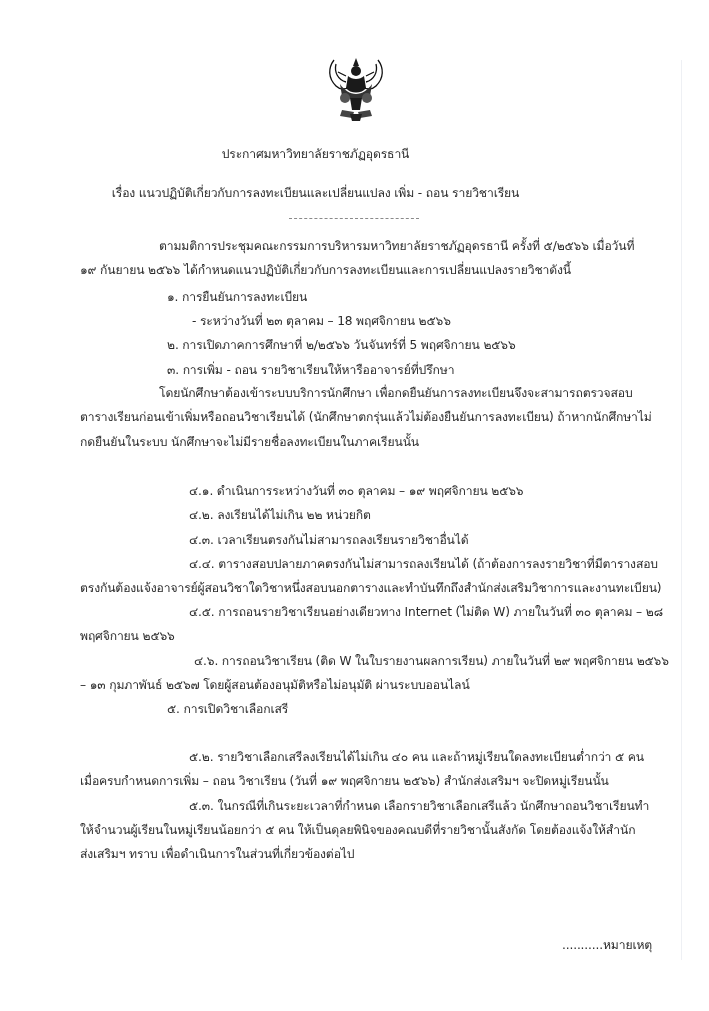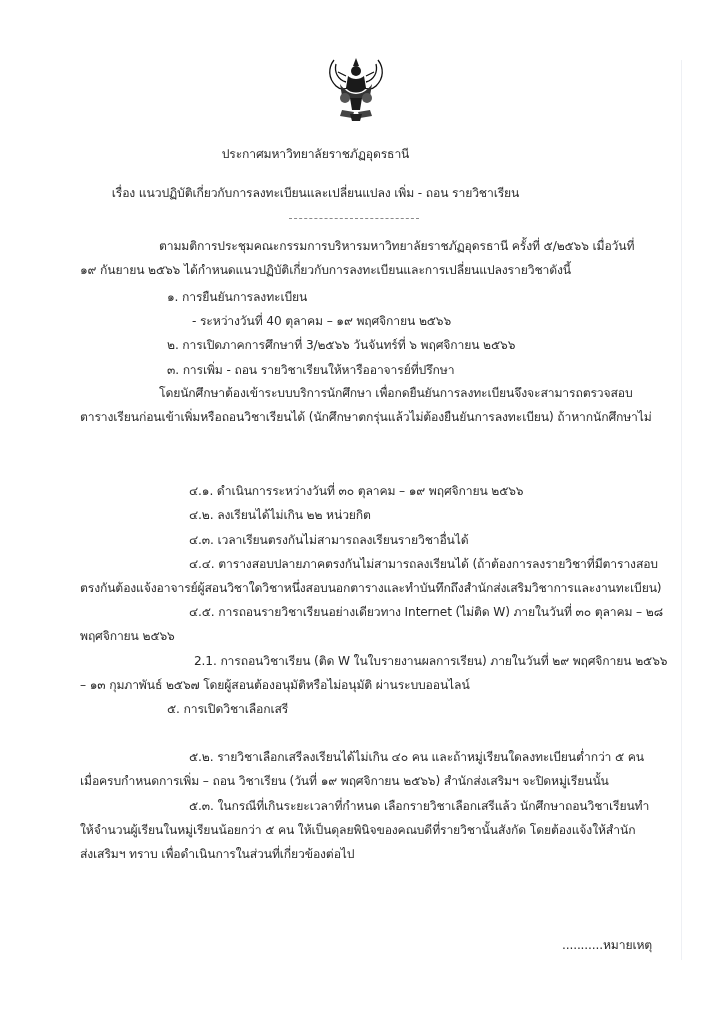--- a/index.html
+++ b/index.html
@@ -44,37 +44,38 @@
   </svg>
 
   <div class="line center" style="top:145px">ประกาศมหาวิทยาลัยราชภัฏอุดรธานี</div>
   <div class="line center" style="top:184px">เรื่อง แนวปฏิบัติเกี่ยวกับการลงทะเบียนและเปลี่ยนแปลง เพิ่ม - ถอน รายวิชาเรียน</div>
   <div class="divider"></div>
 
   <div class="line" style="left:159px; top:237px">ตามมติการประชุมคณะกรรมการบริหารมหาวิทยาลัยราชภัฏอุดรธานี ครั้งที่ ๕/๒๕๖๖ เมื่อวันที่</div>
   <div class="line" style="left:80px; top:261px">๑๙ กันยายน ๒๕๖๖ ได้กำหนดแนวปฏิบัติเกี่ยวกับการลงทะเบียนและการเปลี่ยนแปลงรายวิชาดังนี้</div>
 
   <div class="line" style="left:167px; top:288px">๑.  การยืนยันการลงทะเบียน</div>
-  <div class="line" style="left:192px; top:312px">- ระหว่างวันที่ 40 ตุลาคม – ๑๙ พฤศจิกายน ๒๕๖๖</div>
-  <div class="line" style="left:167px; top:336px">๒.  การเปิดภาคการศึกษาที่ 3/๒๕๖๖ วันจันทร์ที่ ๖ พฤศจิกายน ๒๕๖๖</div>
+  <div class="line" style="left:192px; top:312px">- ระหว่างวันที่ ๒๓ ตุลาคม – 18 พฤศจิกายน ๒๕๖๖</div>
+  <div class="line" style="left:167px; top:336px">๒.  การเปิดภาคการศึกษาที่ ๒/๒๕๖๖ วันจันทร์ที่ 5 พฤศจิกายน ๒๕๖๖</div>
   <div class="line" style="left:167px; top:361px">๓.  การเพิ่ม - ถอน รายวิชาเรียนให้หารืออาจารย์ที่ปรึกษา</div>
 
   <div class="line" style="left:80px; top:408px">ตารางเรียนก่อนเข้าเพิ่มหรือถอนวิชาเรียนได้ (นักศึกษาตกรุ่นแล้วไม่ต้องยืนยันการลงทะเบียน) ถ้าหากนักศึกษาไม่</div>
   <div class="line" style="left:159px; top:384px">โดยนักศึกษาต้องเข้าระบบบริการนักศึกษา เพื่อกดยืนยันการลงทะเบียนจึงจะสามารถตรวจสอบ</div>
+  <div class="line" style="left:80px; top:433px">กดยืนยันในระบบ นักศึกษาจะไม่มีรายชื่อลงทะเบียนในภาคเรียนนั้น</div>
 
   <div class="line" style="left:189px; top:482px">๔.๑.  ดำเนินการระหว่างวันที่ ๓๐ ตุลาคม – ๑๙ พฤศจิกายน ๒๕๖๖</div>
   <div class="line" style="left:189px; top:506px">๔.๒.  ลงเรียนได้ไม่เกิน ๒๒ หน่วยกิต</div>
   <div class="line" style="left:189px; top:531px">๔.๓.  เวลาเรียนตรงกันไม่สามารถลงเรียนรายวิชาอื่นได้</div>
 
   <div class="line" style="left:189px; top:555px">๔.๔.  ตารางสอบปลายภาคตรงกันไม่สามารถลงเรียนได้ (ถ้าต้องการลงรายวิชาที่มีตารางสอบ</div>
   <div class="line" style="left:80px; top:579px">ตรงกันต้องแจ้งอาจารย์ผู้สอนวิชาใดวิชาหนึ่งสอบนอกตารางและทำบันทึกถึงสำนักส่งเสริมวิชาการและงานทะเบียน)</div>
   <div class="line" style="left:189px; top:603px">๔.๕.  การถอนรายวิชาเรียนอย่างเดียวทาง Internet (ไม่ติด W) ภายในวันที่ ๓๐ ตุลาคม – ๒๘</div>
   <div class="line" style="left:80px; top:627px">พฤศจิกายน ๒๕๖๖</div>
 
-  <div class="line" style="left:194px; top:652px">2.1.  การถอนวิชาเรียน (ติด W ในใบรายงานผลการเรียน) ภายในวันที่ ๒๙ พฤศจิกายน ๒๕๖๖</div>
+  <div class="line" style="left:194px; top:652px">๔.๖.  การถอนวิชาเรียน (ติด W ในใบรายงานผลการเรียน) ภายในวันที่ ๒๙ พฤศจิกายน ๒๕๖๖</div>
   <div class="line" style="left:80px; top:676px">– ๑๓ กุมภาพันธ์ ๒๕๖๗ โดยผู้สอนต้องอนุมัติหรือไม่อนุมัติ ผ่านระบบออนไลน์</div>
 
   <div class="line" style="left:167px; top:700px">๕.  การเปิดวิชาเลือกเสรี</div>
   <div class="line" style="left:189px; top:748px">๕.๒.  รายวิชาเลือกเสรีลงเรียนได้ไม่เกิน ๔๐ คน และถ้าหมู่เรียนใดลงทะเบียนต่ำกว่า ๕ คน</div>
   <div class="line" style="left:80px; top:772px">เมื่อครบกำหนดการเพิ่ม – ถอน วิชาเรียน (วันที่ ๑๙ พฤศจิกายน ๒๕๖๖) สำนักส่งเสริมฯ จะปิดหมู่เรียนนั้น</div>
   <div class="line" style="left:189px; top:797px">๕.๓.  ในกรณีที่เกินระยะเวลาที่กำหนด เลือกรายวิชาเลือกเสรีแล้ว นักศึกษาถอนวิชาเรียนทำ</div>
   <div class="line" style="left:80px; top:821px">ให้จำนวนผู้เรียนในหมู่เรียนน้อยกว่า ๕ คน ให้เป็นดุลยพินิจของคณบดีที่รายวิชานั้นสังกัด โดยต้องแจ้งให้สำนัก</div>
   <div class="line" style="left:80px; top:845px">ส่งเสริมฯ ทราบ เพื่อดำเนินการในส่วนที่เกี่ยวข้องต่อไป</div>
 
   <div class="line" style="left:562px; top:936px">...........หมายเหตุ</div>

